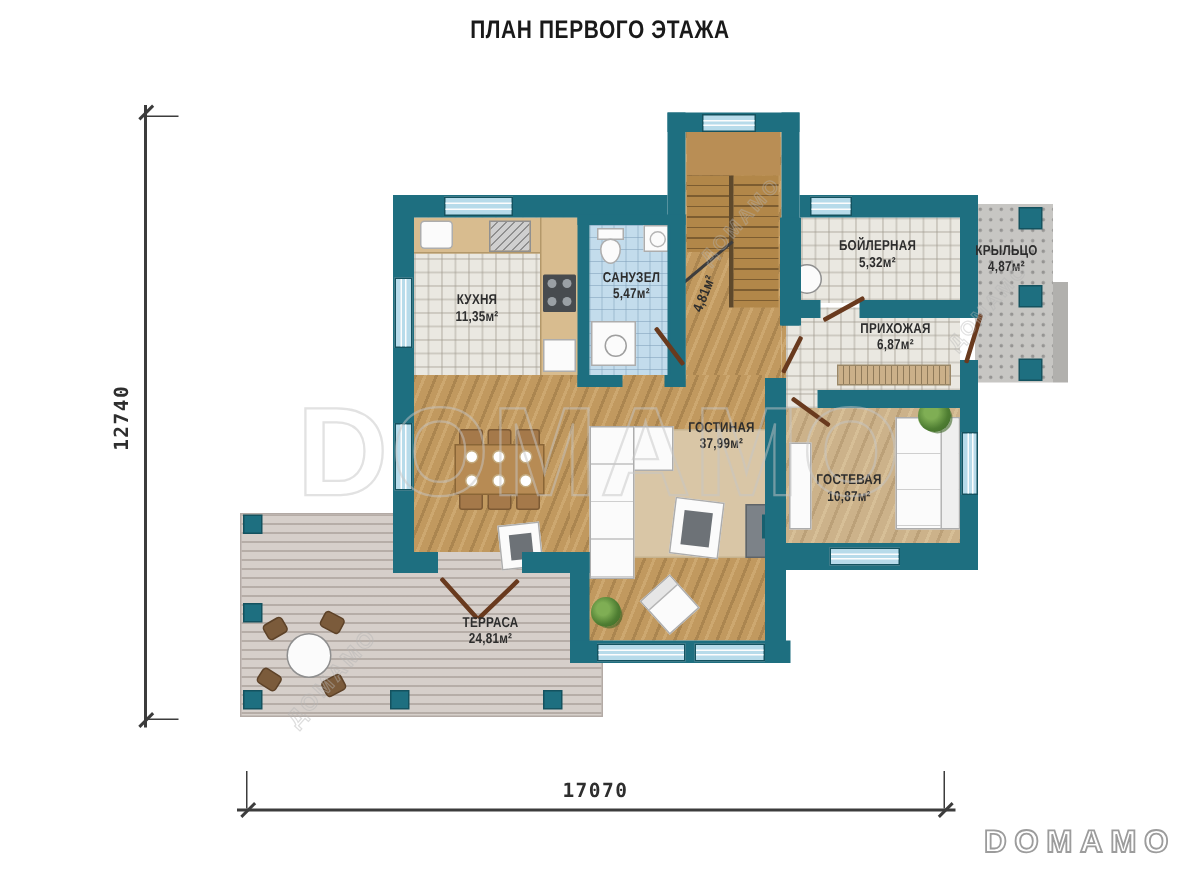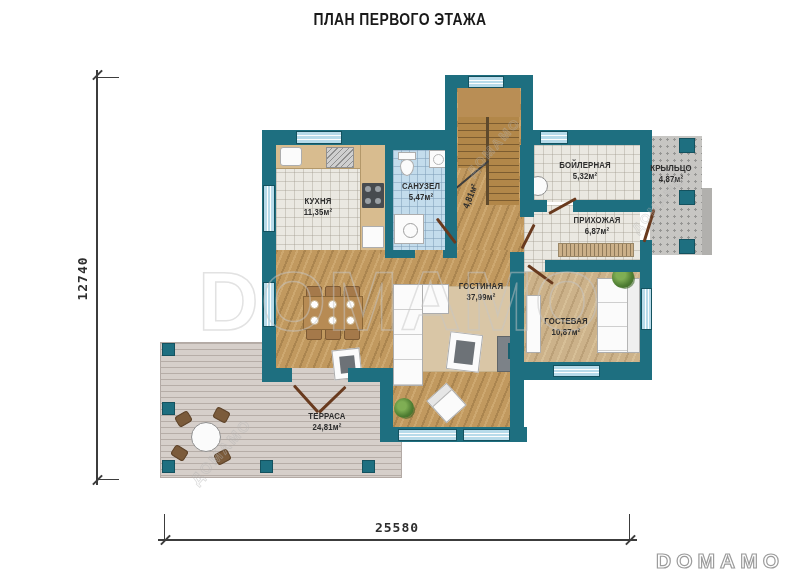--- a/index.html
+++ b/index.html
@@ -229,21 +229,21 @@
   <div class="tick" style="left:91px;top:479px"></div>
   <div class="dline" style="left:97px;top:77px;width:22px;height:1px"></div>
   <div class="dline" style="left:97px;top:479px;width:22px;height:1px"></div>
   <div class="dimnum" style="left:52px;top:271px;width:60px;transform:rotate(-90deg)">12740</div>
 
   <div class="dline" style="left:158px;top:539px;width:479px;height:2px"></div>
   <div class="tick" style="left:159px;top:539px"></div>
   <div class="tick" style="left:624px;top:539px"></div>
   <div class="dline" style="left:164px;top:514px;width:1px;height:25px"></div>
   <div class="dline" style="left:629px;top:514px;width:1px;height:25px"></div>
-  <div class="dimnum" style="left:367px;top:520px;width:60px">25580</div>
+  <div class="dimnum" style="left:367px;top:520px;width:60px">17070</div>
 
   <svg class="abs" style="left:0;top:0;pointer-events:none" width="800" height="580" viewBox="0 0 800 580">
     <text x="400" y="330" text-anchor="middle" font-family="Liberation Sans, sans-serif" font-weight="bold" font-size="84" letter-spacing="2" fill="none" stroke="#c6c6c6" stroke-width="1.5" opacity="0.5">DOMAMO</text>
     <text transform="translate(225,455) rotate(-48)" text-anchor="middle" font-family="Liberation Sans, sans-serif" font-weight="bold" font-size="15" letter-spacing="2" fill="none" stroke="#b5b5b5" stroke-width="0.8" opacity="0.45">ДОМАМО</text>
     <text transform="translate(497,150) rotate(-48)" text-anchor="middle" font-family="Liberation Sans, sans-serif" font-weight="bold" font-size="13" letter-spacing="2" fill="none" stroke="#b5b5b5" stroke-width="0.8" opacity="0.4">ДОМАМО</text>
     <text transform="translate(662,207) rotate(-48)" text-anchor="middle" font-family="Liberation Sans, sans-serif" font-weight="bold" font-size="13" letter-spacing="2" fill="none" stroke="#b5b5b5" stroke-width="0.8" opacity="0.4">ДОМАМО</text>
     <text x="784" y="568" text-anchor="end" font-family="Liberation Sans, sans-serif" font-weight="bold" font-size="21" letter-spacing="5" fill="none" stroke="#9c9c9c" stroke-width="1.2">DOMAMO</text>
   </svg>
 
 </div>

